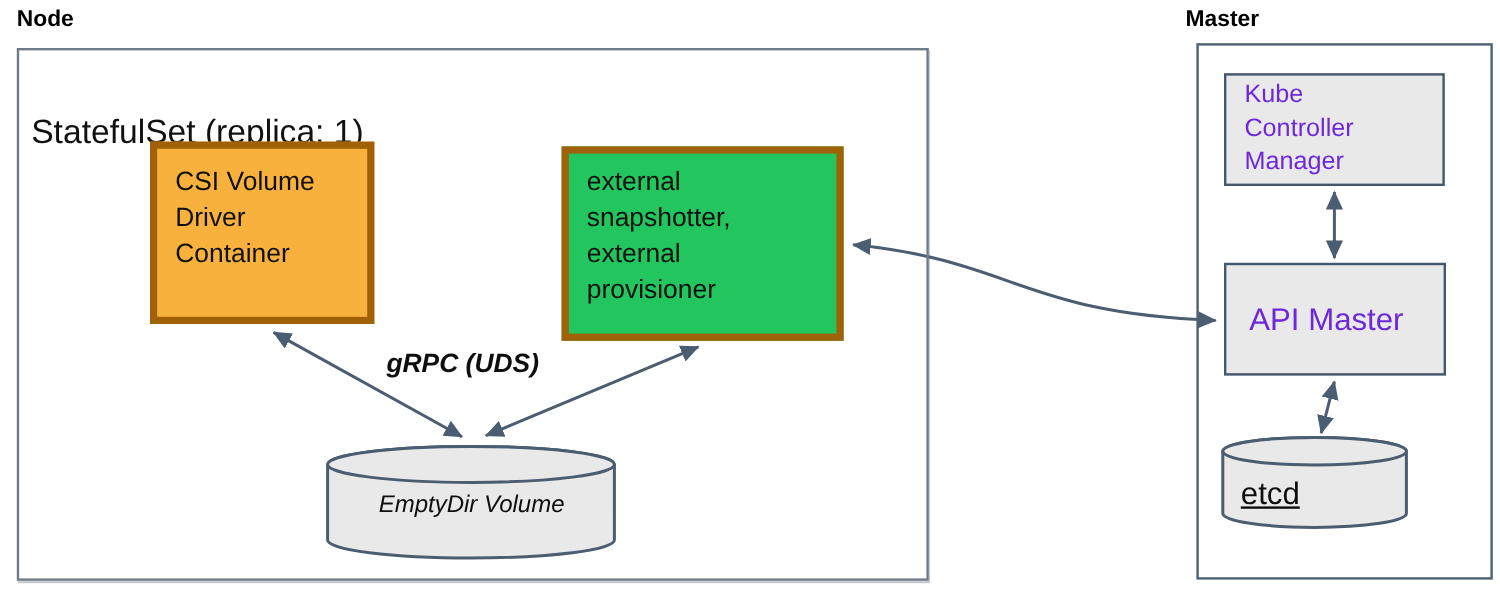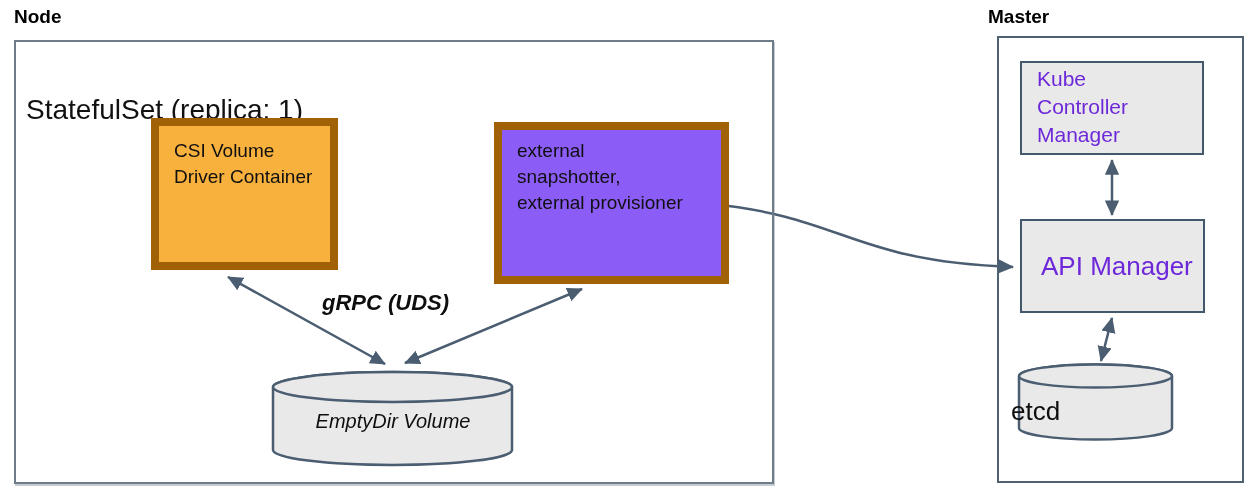--- a/index.html
+++ b/index.html
@@ -49,36 +49,35 @@
   .statefulset-title {
     left: 26px; top: 50px;
     font-size: 28px;
     color: #111111;
     white-space: nowrap;
     margin-top: 44px;
   }
   .container-box {
     position: absolute;
     box-sizing: border-box;
-    border: 8px solid #a16207;
+    border: 6px solid #a16207;
     color: #101010;
-    font-size: 19px;
+    font-size: 22px;
     line-height: 1.36;
-    margin-left: 26px;
   }
   .csi-box {
     left: 125px; top: 118px;
     width: 187px; height: 152px;
     background: #F9B13E;
     padding: 12px 12px 0 15px;
   }
   .sidecar-box {
     left: 468px; top: 122px;
     width: 235px; height: 162px;
-    background: #8b5cf6;
+    background: #22c55e;
     padding: 8px 28px 0 15px;
   }
   .grpc-label {
     left: 322px; top: 290px;
     font-size: 22px;
     font-weight: bold;
     color: #0E0E0E;
     white-space: nowrap;
     font-style: italic;
   }
@@ -109,22 +108,23 @@
     color: #0E0E0E;
   }
   .emptydir-label {
     left: 273px; top: 410px;
     width: 240px;
     text-align: center;
     font-size: 20px;
     font-style: italic;
   }
   .etcd-label {
-    left: 1011px; top: 396px;
+    left: 1034px; top: 396px;
     font-size: 26px;
+    text-decoration: underline;
   }
 </style>
 </head>
 <body>
 
 <div class="canvas">
 
   <svg class="layer" viewBox="0 0 1250 496" xmlns="http://www.w3.org/2000/svg">
     <defs>
       <marker id="ah" viewBox="0 0 10 10" refX="9" refY="5" markerWidth="6.5" markerHeight="6.5" orient="auto-start-reverse" markerUnits="strokeWidth">
@@ -167,18 +167,18 @@
 
   <div class="cyl-label emptydir-label">EmptyDir Volume</div>
 
   <div class="abs section-label" style="left:988px; top:6px;">Master</div>
 
   <div class="frame master-frame"></div>
 
   <div class="component-box kcm-box">Kube Controller Manager</div>
 
   <div class="component-box api-box">
-    <span>API Manager</span>
+    <span>API Master</span>
   </div>
 
   <div class="cyl-label etcd-label">etcd</div>
 
 </div>
 
 </body></html>

